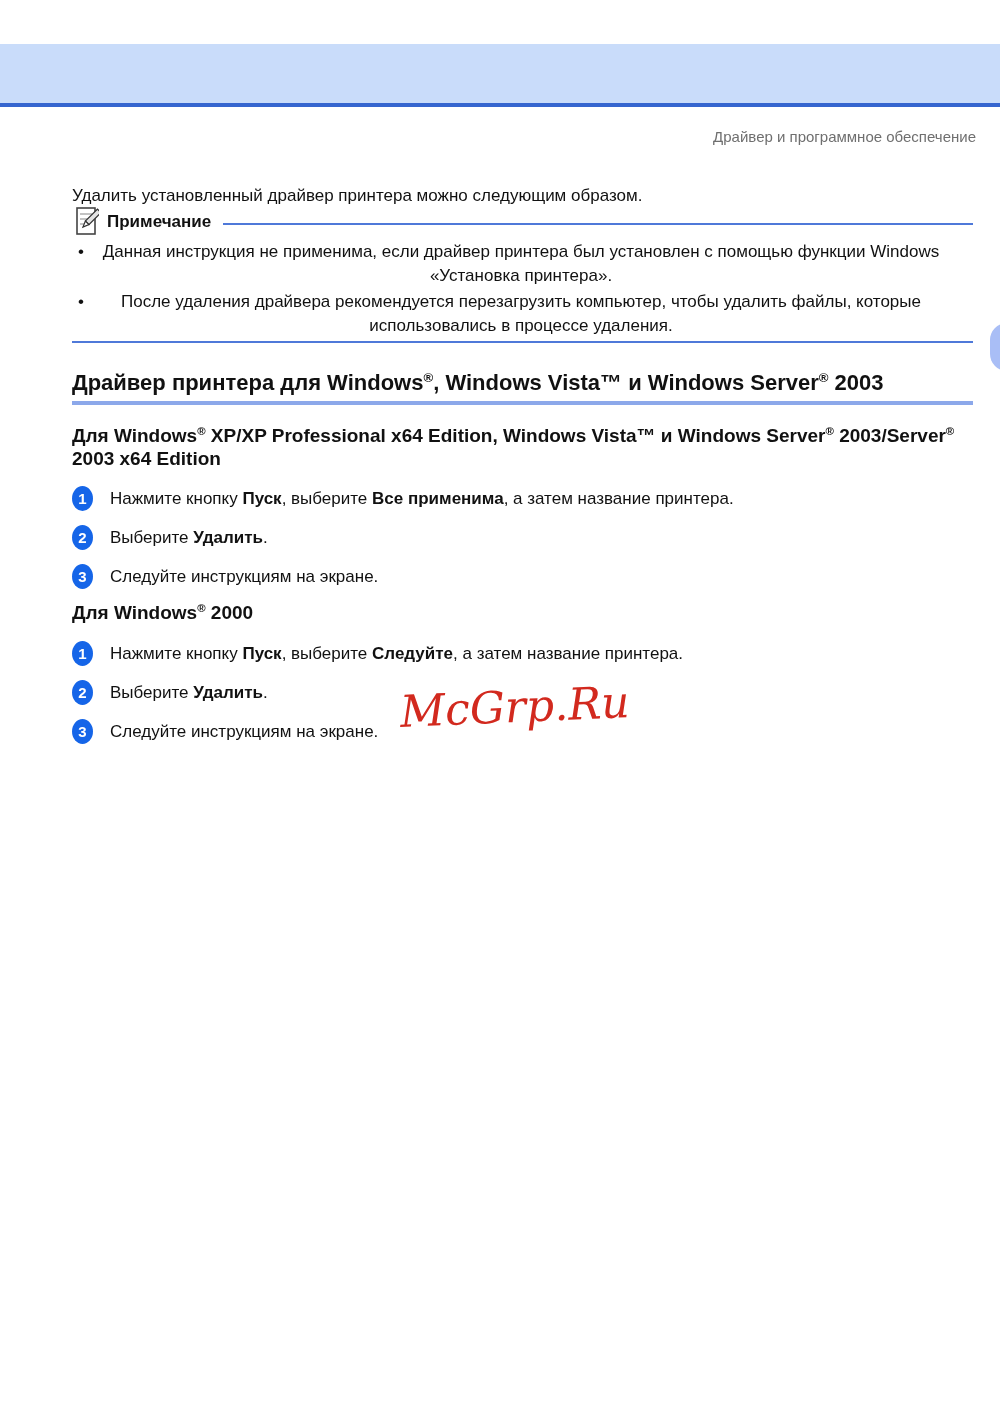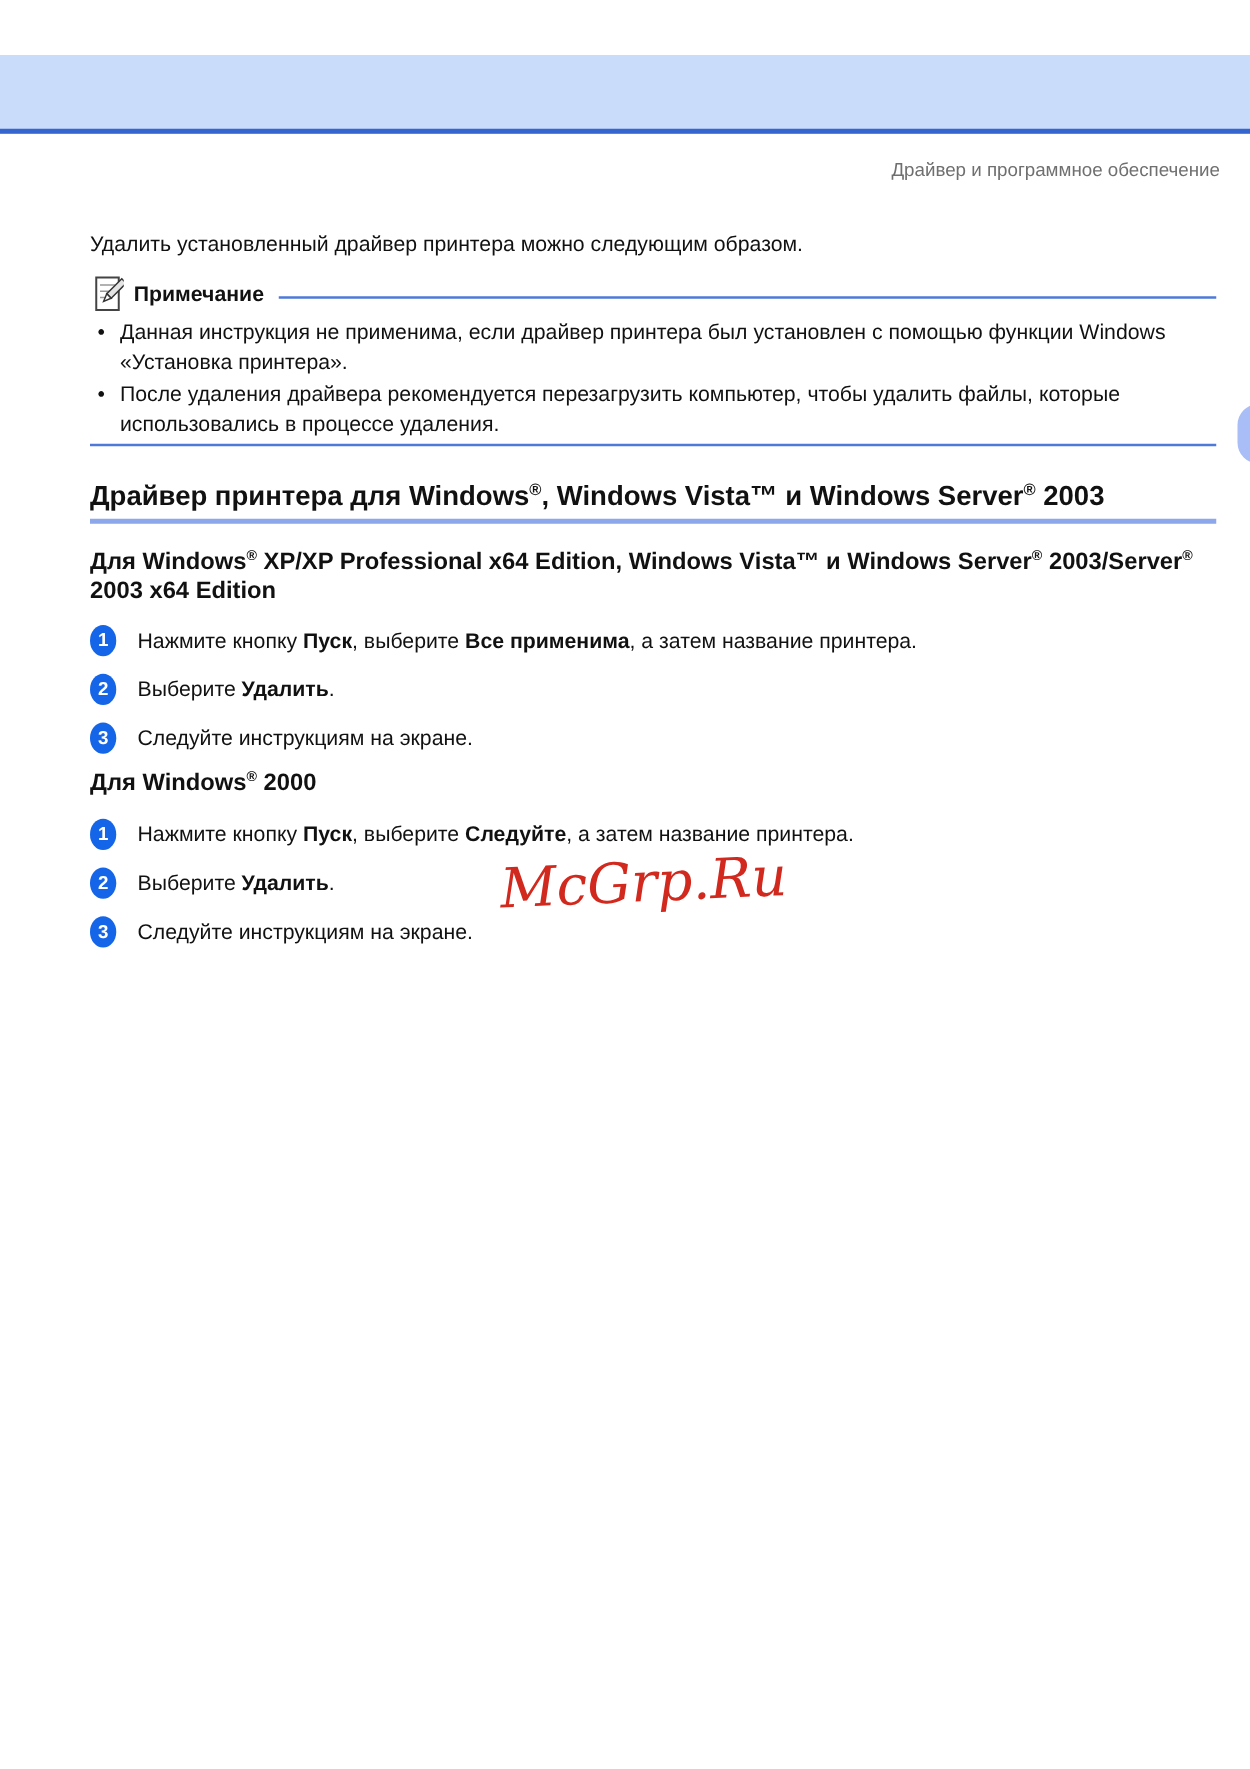--- a/index.html
+++ b/index.html
@@ -17,26 +17,26 @@
     font-size:15px;color:var(--muted_text,#6f6f6f);
   }
   .side-tab{
     position:absolute;top:323px;right:0;width:38px;height:48px;
     background:var(--side_tab,#a9bef6);border-radius:17px 0 0 17px;
     display:flex;align-items:center;justify-content:center;
     color:#fff;font-weight:bold;font-size:20px;
   }
   .content{position:absolute;top:185px;left:72px;right:55px;}
   h1{font-size:28px;line-height:33px;margin:0 0 27px;font-weight:bold;}
-  .intro{font-size:17px;line-height:22px;margin:0 0 15px;}
+  .intro{font-size:17px;line-height:22px;margin:0 0 1px;}
   .note-header{display:flex;align-items:center;height:28px;}
   .note-icon{flex:0 0 auto;width:27px;height:30px;margin:-2px 8px 0 0;}
   .note-label{font-size:17px;font-weight:bold;}
   .note-rule{flex:1;height:2px;background:var(--rule_blue,#4f79d9);margin-left:12px;margin-top:3px;}
-  .note-list{list-style:none;margin:4px 0 0;padding:0;}
+  .note-list{list-style:none;margin:4px 0 0;padding:0;text-align:center;}
   .note-list li{
     position:relative;padding-left:24px;font-size:17px;line-height:23.5px;
     margin-bottom:3px;max-width:850px;
   }
   .note-list li::before{content:"•";position:absolute;left:6px;}
   .note-list li:last-child{margin-bottom:0;}
   .note-bottom-rule{height:2px;background:var(--rule_blue,#4f79d9);margin-top:4px;}
   h2{
     font-size:22px;line-height:27px;margin:26px 0 0;padding-bottom:5px;
     border-bottom:4px solid var(--section_underline,#8ca8ea);

